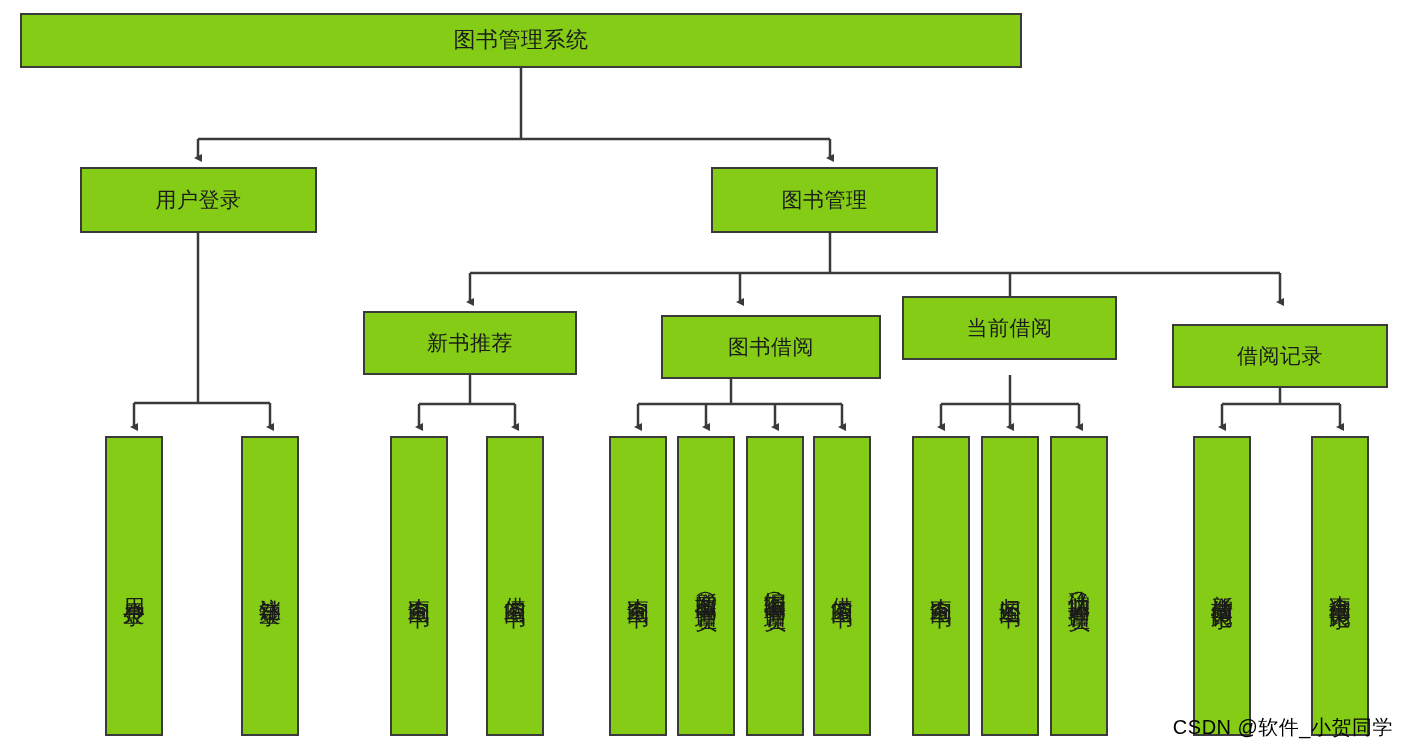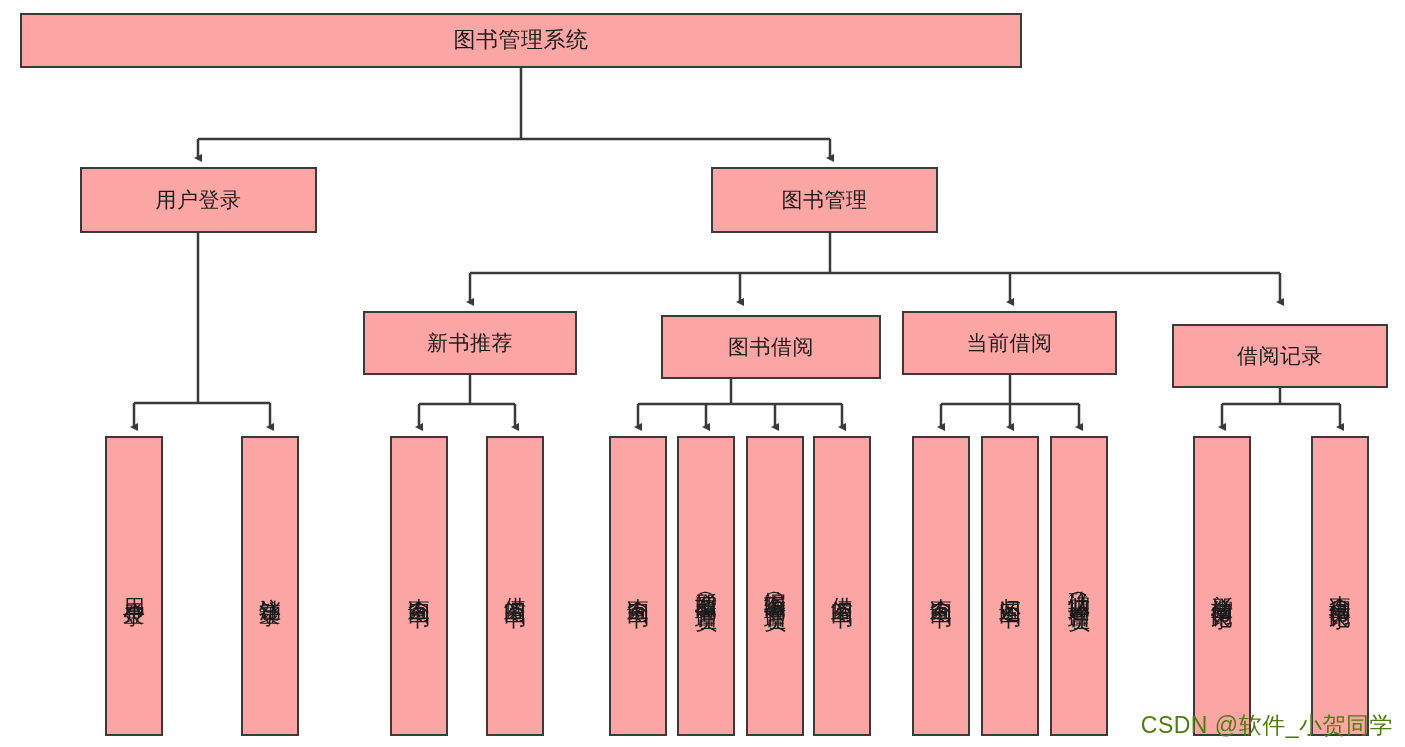--- a/index.html
+++ b/index.html
@@ -21,21 +21,21 @@
     position: absolute;
     left: 0;
     top: 0;
     width: 1405px;
     height: 747px;
     pointer-events: none;
   }
   .node {
     position: absolute;
     box-sizing: border-box;
-    background: #fca5a5;
+    background: #84cc16;
     border: 2px solid #3a3a3a;
     display: flex;
     align-items: center;
     justify-content: center;
     color: #1b1b1b;
     z-index: 2;
   }
   .node .lbl {
     display: block;
     text-align: center;
@@ -59,22 +59,22 @@
     font-size: 22px;
     line-height: 1.0;
     letter-spacing: 3px;
     white-space: nowrap;
     max-height: 288px;
   }
   .watermark {
     position: absolute;
     right: 12px;
     bottom: 6px;
-    font-size: 23px;
-    color: #4d7c0f;
+    font-size: 20px;
+    color: #000000;
     z-index: 5;
     white-space: nowrap;
     letter-spacing: 0.5px;
   }
 </style>
 </head>
 <body>
 
 <div id="canvas">
 
@@ -138,21 +138,21 @@
   <div class="node h" style="left:711px; top:167px; width:227px; height:66px;">
     <span class="lbl">图书管理</span>
   </div>
 
   <div class="node h" style="left:363px; top:311px; width:214px; height:64px;">
     <span class="lbl">新书推荐</span>
   </div>
   <div class="node h" style="left:631px; top:315px; width:220px; height:64px;margin-left:30px;">
     <span class="lbl">图书借阅</span>
   </div>
-  <div class="node h" style="left:902px; top:311px; width:215px; height:64px;">
+  <div class="node h" style="left:902px; top:296px; width:215px; height:64px;">
     <span class="lbl">当前借阅</span>
   </div>
   <div class="node h" style="left:1172px; top:324px; width:216px; height:64px;">
     <span class="lbl">借阅记录</span>
   </div>
 
   <div class="node v" style="left:105px; top:436px; width:58px; height:300px;">
     <span class="lbl">用户登录</span>
   </div>
   <div class="node v" style="left:241px; top:436px; width:58px; height:300px;">

